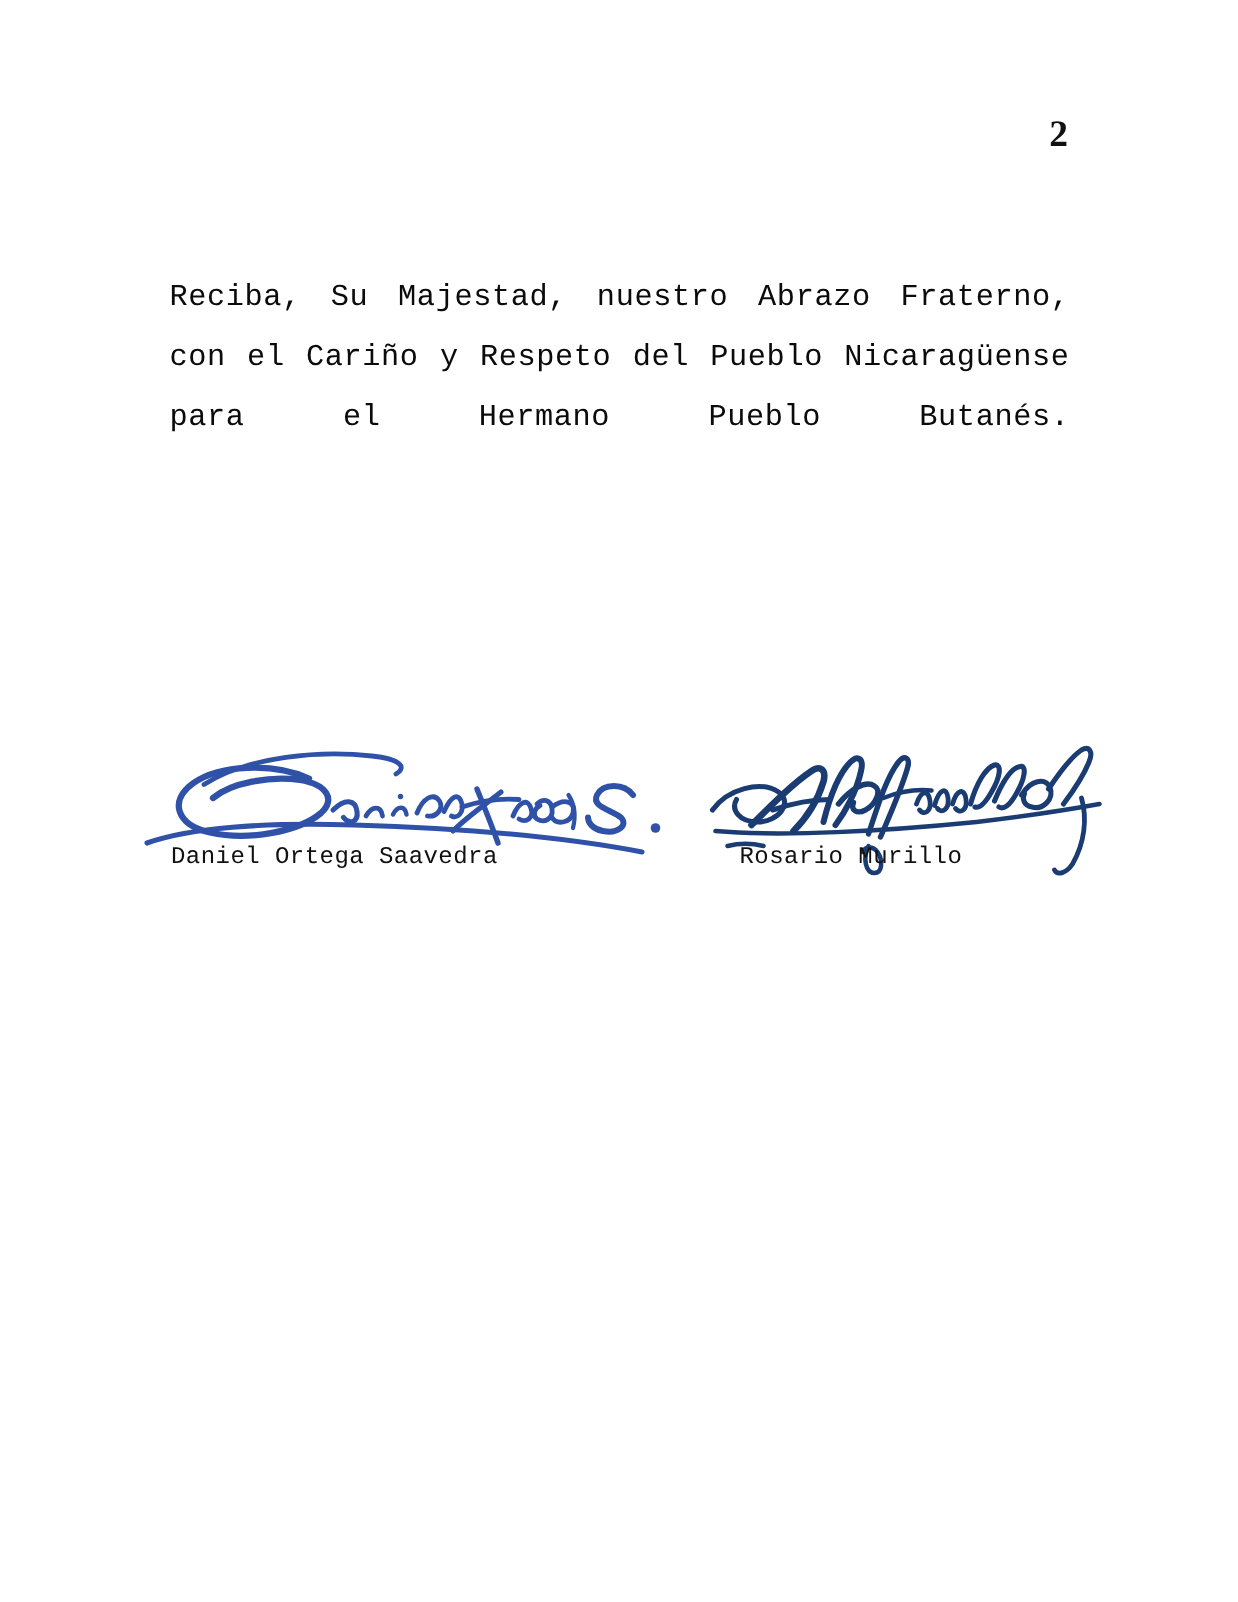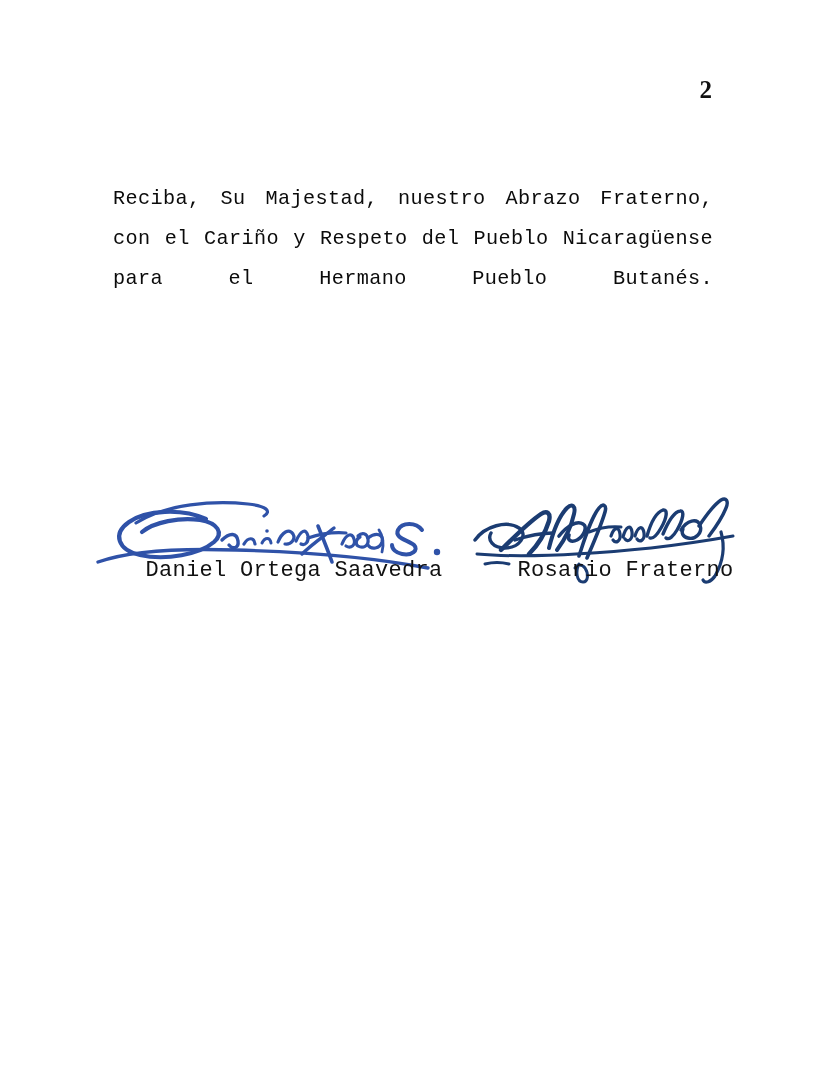--- a/index.html
+++ b/index.html
@@ -94,26 +94,25 @@
     height: 92px;
     pointer-events: none;
   }
   .sig-ink svg { display: block; width: 100%; height: 100%; overflow: visible; }
 
   .sig-name {
     position: absolute;
     left: 0;
     width: 100%;
     top: 66px;
-    font-size: 22px;
+    font-size: 16px;
     line-height: 26px;
     letter-spacing: 0.3px;
     color: #111111;
     white-space: nowrap;
-    text-align: center;
   }
   .sig-slot.left  .sig-name { padding-left: 18px; }
   .sig-slot.right .sig-name { padding-left: 22px; }
 </style>
 </head>
 <body>
 
 <div class="page">
 
   <div class="page-number">2</div>
@@ -203,17 +202,17 @@
 
           <path d="M250 40 C 254 54, 252 70, 244 84 C 240 90, 234 92, 232 88" stroke-width="3.2"></path>
 
           <path d="M14 72 C 22 70, 30 70, 38 72" stroke-width="3"></path>
 
           <path d="M108 72 C 104 80, 106 90, 112 90 C 117 90, 118 82, 114 76
                    C 111 72, 106 72, 104 76" stroke-width="3"></path>
         </svg>
       </div>
 
-      <div class="sig-name">Rosario Fraterno</div>
+      <div class="sig-name">Rosario Murillo</div>
     </div>
 
   </div>
 </div>
 
 </body></html>

